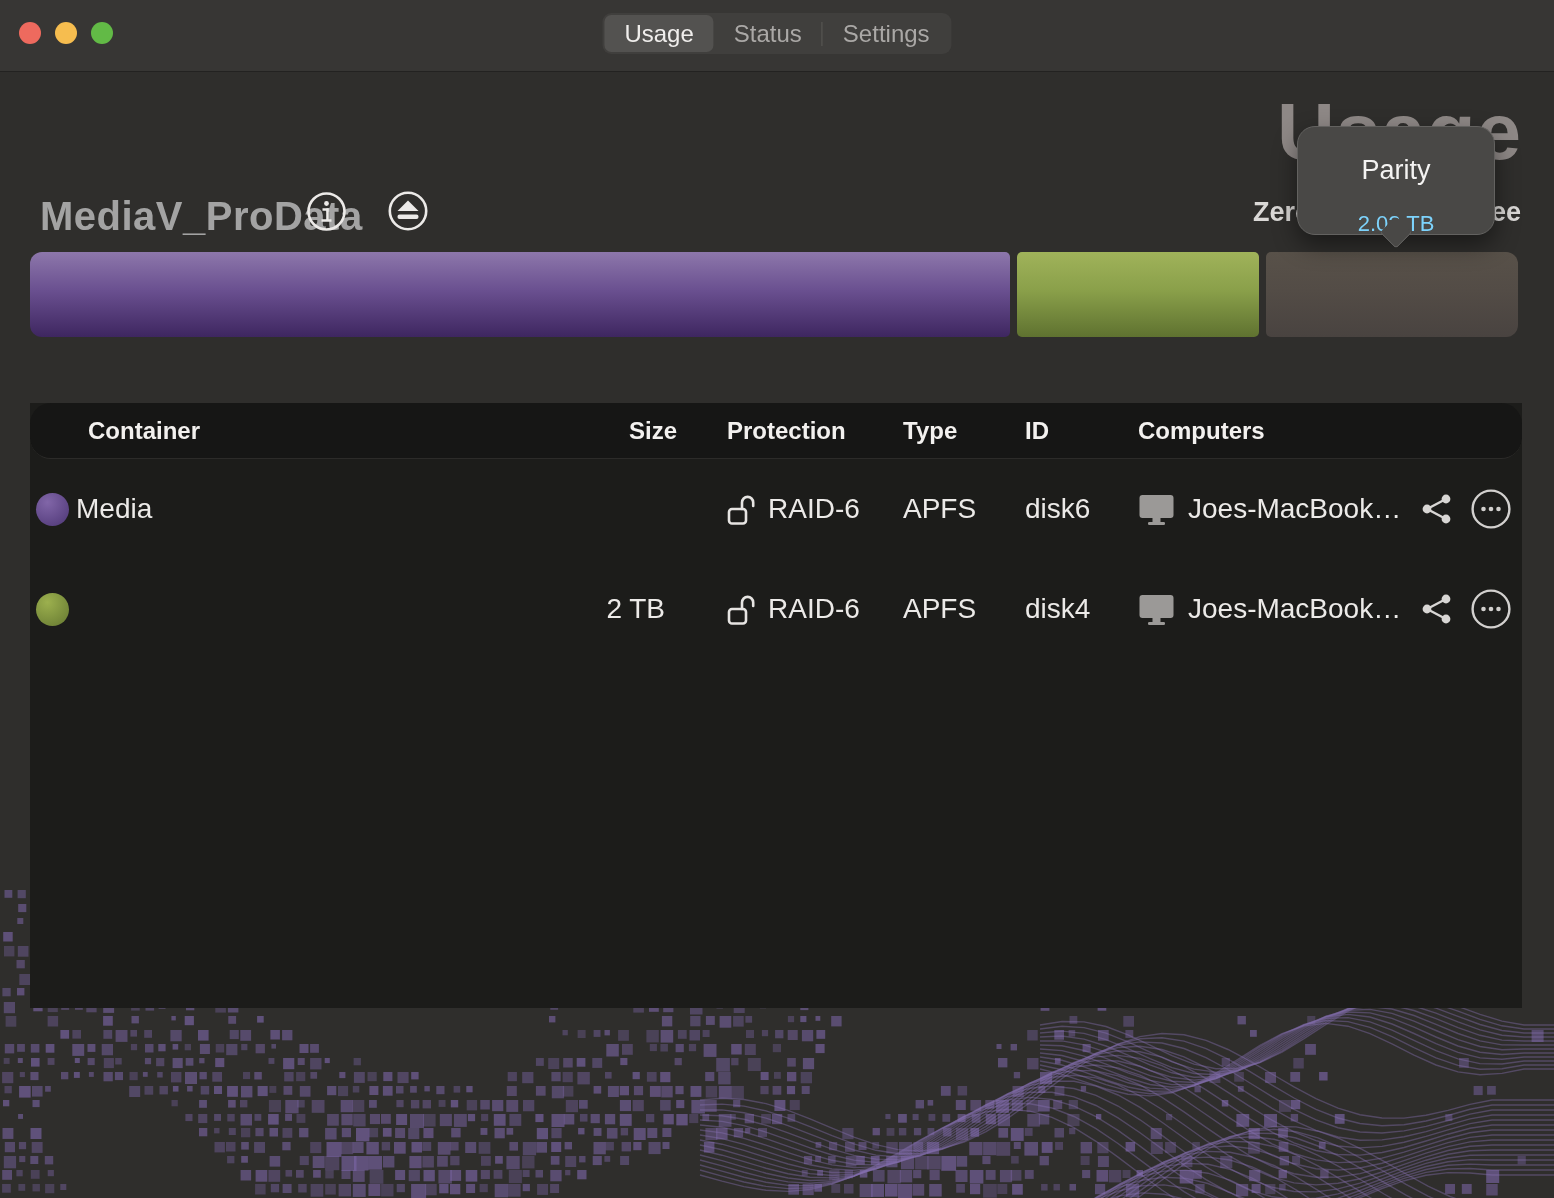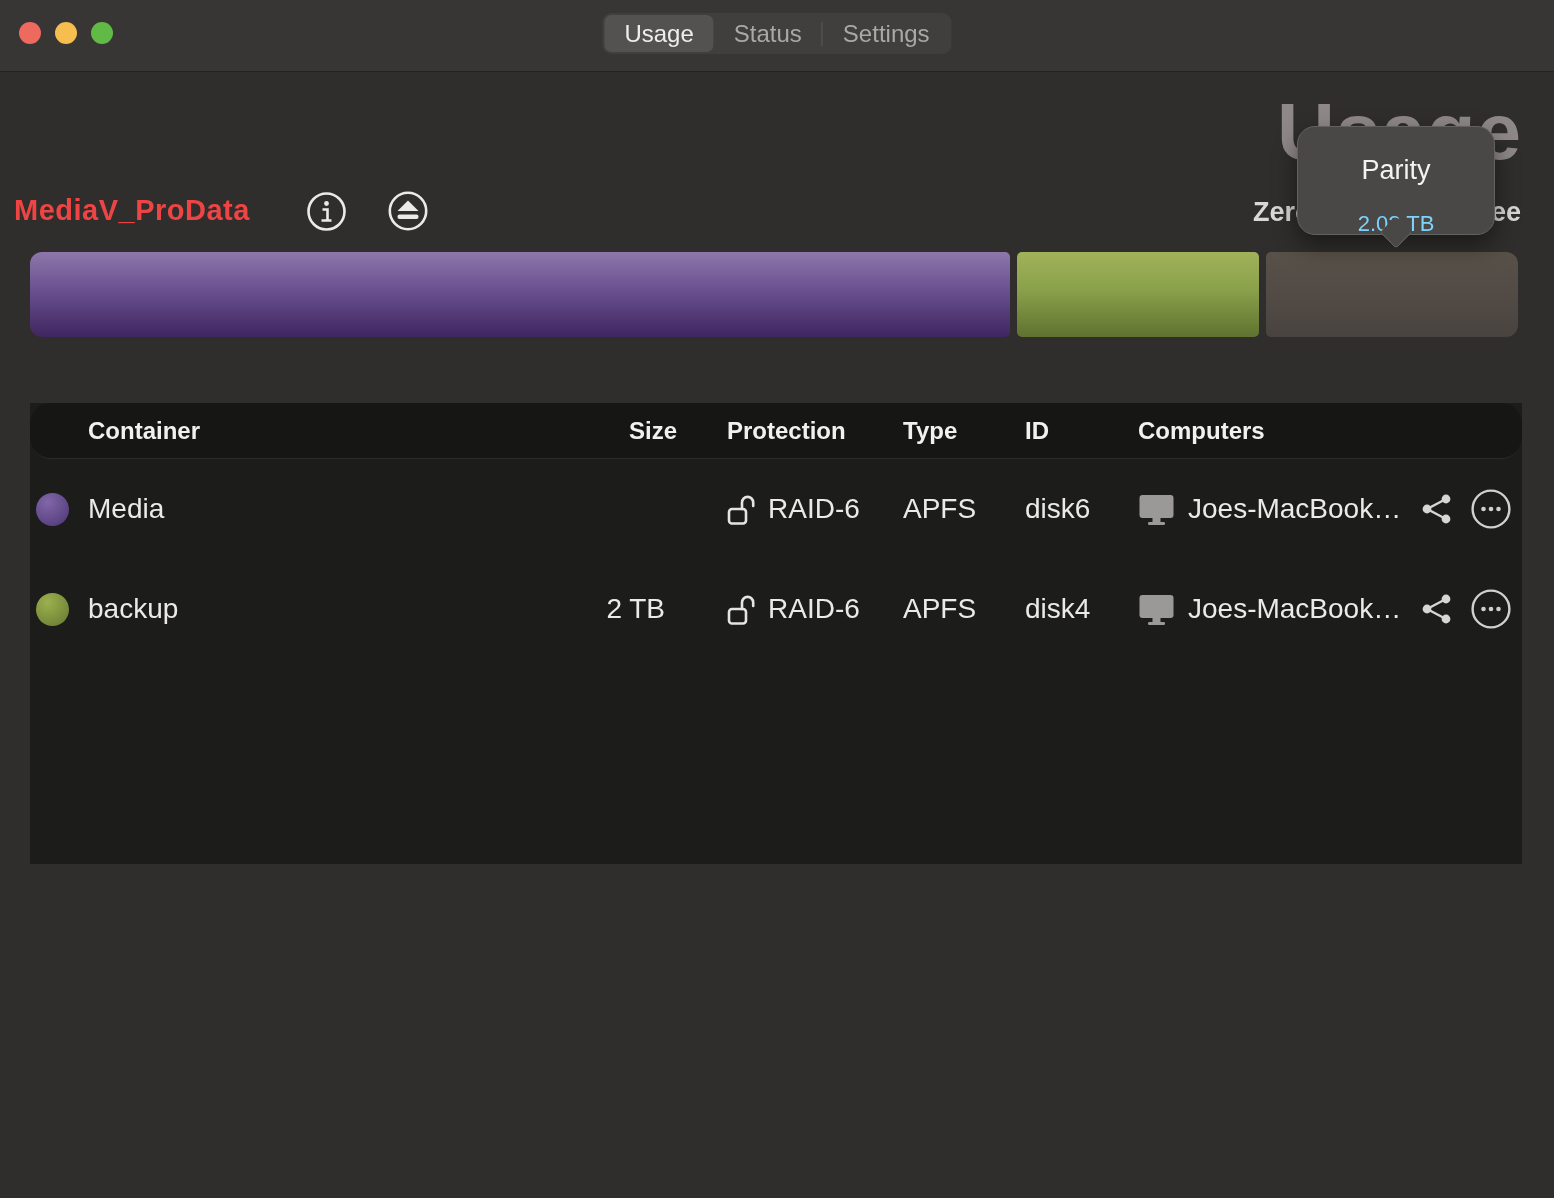--- a/index.html
+++ b/index.html
@@ -1,40 +1,40 @@
 <!DOCTYPE html>
 <html><head>
 <meta charset="utf-8">
 <style>
   * { margin:0; padding:0; box-sizing:border-box; }
   html,body { width:1554px; height:1198px; }
   body { font-family:"Liberation Sans", sans-serif; background:#2f2e2c; overflow:hidden; }
-  #stage { position:relative; width:1554px; height:864px; background:#2f2e2c; overflow:hidden; }
+  #stage { position:relative; width:1554px; height:1198px; background:#2f2e2c; overflow:hidden; }
 
   
   #bg-decor { position:absolute; left:0; top:0; z-index:0; pointer-events:none; }
 
   
   .titlebar { position:absolute; left:0; top:0; width:1554px; height:72px; background:#373634;
               border-bottom:1px solid #232221; z-index:6; }
   .traffic { position:absolute; top:22px; width:22px; height:22px; border-radius:50%; }
   .t-red   { left:19px;  background:#ee6a5e; }
   .t-yel   { left:55px;  background:#f6bd4f; }
   .t-grn   { left:91px;  background:#62ba46; }
   .segmented { position:absolute; left:50%; top:13px; transform:translateX(-50%);
                display:flex; align-items:center; height:41px; background:#403f3d;
                border-radius:9px; padding:2px; }
   .seg { height:37px; display:flex; align-items:center; padding:0 20px; font-size:24px;
          color:#aaa8a6; border-radius:7px; cursor:default; white-space:nowrap; }
   .seg.selected { background:#535250; color:#f0eeec; }
   .seg-divider { width:1px; height:24px; background:#5c5a57; }
 
   
-  .volume-name { position:absolute; left:14px; top:194px; font-size:29px; font-weight:bold;
-                 color:#ef4444; z-index:2; letter-spacing:0.5px; }
+  .volume-name { position:absolute; left:40px; top:194px; font-size:40px; font-weight:bold;
+                 color:#a3a3a3; z-index:2; letter-spacing:0.5px; }
   .icon-btn { position:absolute; z-index:2; cursor:pointer; }
   .watermark { position:absolute; right:32px; top:86px; font-size:80px; font-weight:bold;
                color:#8e8886; z-index:1; letter-spacing:1px; }
   .free-frag { position:absolute; top:197px; font-size:27px; font-weight:600; color:#dad8d6; z-index:1; }
   .free-left  { left:1253px; }
   .free-right { left:1491px; }
 
   
   .tooltip { position:absolute; left:1297px; top:126px; width:198px; height:109px; z-index:7;
              background:#494846; border:1px solid #636260; border-radius:18px;
@@ -68,21 +68,21 @@
   .th-size       { left:442px; width:205px; justify-content:flex-end;text-align:right; }
   .th-protection { left:697px; }
   .th-type       { left:873px; }
   .th-id         { left:995px; }
   .th-computers  { left:1108px; }
 
   .t-row { position:relative; height:100px; cursor:default; }
   .t-row .cell { position:absolute; top:0; height:100px; display:flex; align-items:center;
                  font-size:28px; color:#eceae8; }
   .c-dot        { left:6px; }
-  .c-name       { left:58px; }
+  .c-name       { left:46px; }
   .c-size       { left:395px; width:240px; justify-content:flex-end; }
   .c-protection { left:697px; gap:13px; }
   .c-type       { left:873px; }
   .c-id         { left:995px; }
   .c-computers  { left:1108px; gap:13px; max-width:290px; white-space:nowrap; }
   .c-share      { left:1390px; }
   .c-more       { left:1440px; }
   .dot { width:33px; height:33px; border-radius:50%; }
 </style>
 </head>
@@ -1141,21 +1141,20 @@
           <circle cx="21" cy="21" r="2.3" fill="#d2d0ce"></circle>
           <circle cx="28.5" cy="21" r="2.3" fill="#d2d0ce"></circle>
         </svg>
       </div>
     </div>
 
     <div class="t-row">
       <div class="cell c-dot">
           <span class="dot" style="background: radial-gradient(circle at 35% 28%, rgb(156, 176, 78), rgb(101, 120, 49));"></span>
         </div>
-      <div class="cell c-name">backup</div>
       <div class="cell c-size">2 TB</div>
       <div class="cell c-protection">
         <svg width="28" height="33" viewBox="0 0 28 33">
           <rect x="2" y="16" width="17" height="14.5" rx="3" fill="none" stroke="#e6e4e2" stroke-width="2.6"></rect>
           <path d="M15 16 V9.5 a5.6 5.6 0 0 1 11.2 0 V13" fill="none" stroke="#e6e4e2" stroke-width="2.6" stroke-linecap="round"></path>
         </svg>
         <span>RAID-6</span>
       </div>
       <div class="cell c-type">APFS</div>
       <div class="cell c-id">disk4</div>

